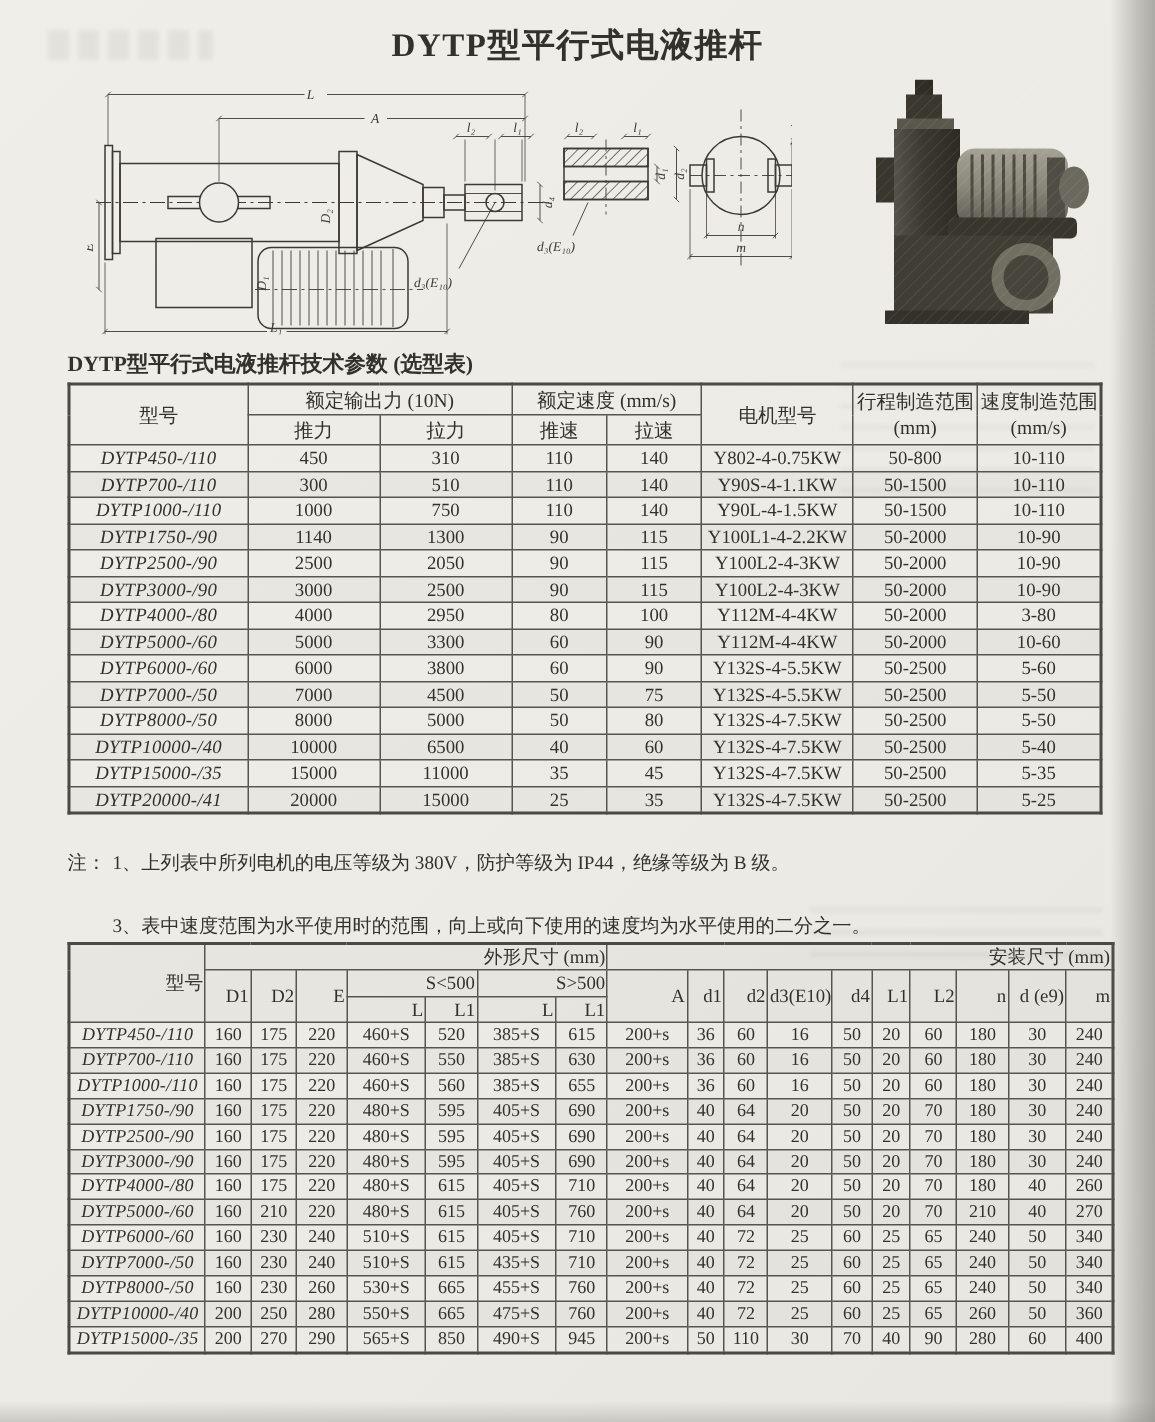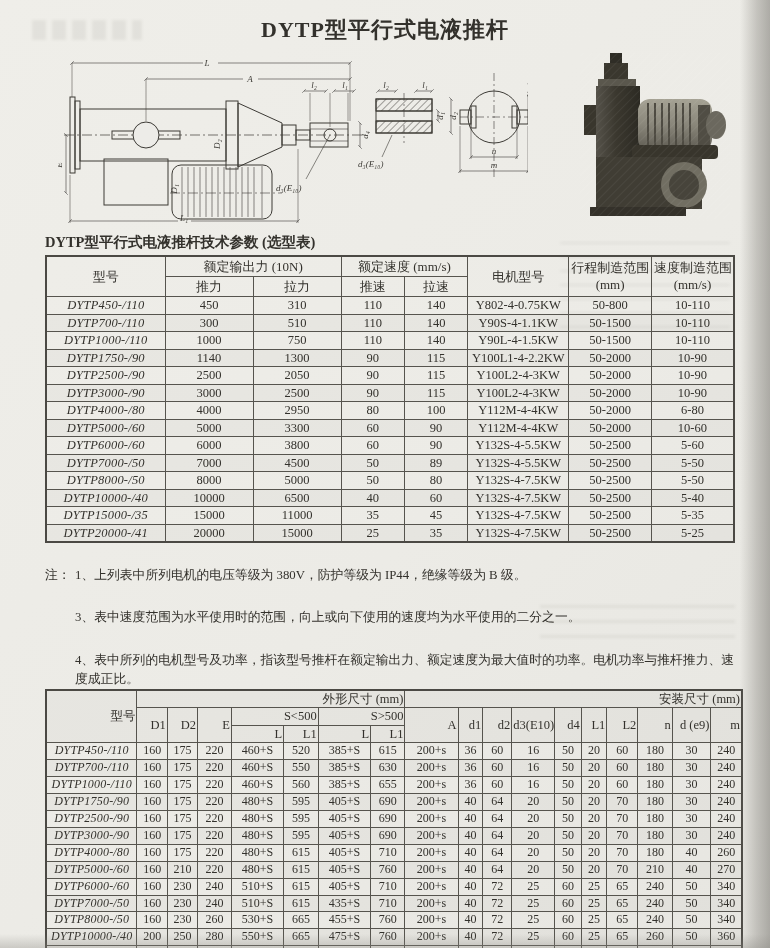--- a/index.html
+++ b/index.html
@@ -338,21 +338,21 @@
           <td>10-90</td>
         </tr>
         <tr>
           <td class="model">DYTP4000-/80</td>
           <td>4000</td>
           <td>2950</td>
           <td>80</td>
           <td>100</td>
           <td>Y112M-4-4KW</td>
           <td>50-2000</td>
-          <td>6-80</td>
+          <td>3-80</td>
         </tr>
         <tr>
           <td class="model">DYTP5000-/60</td>
           <td>5000</td>
           <td>3300</td>
           <td>60</td>
           <td>90</td>
           <td>Y112M-4-4KW</td>
           <td>50-2000</td>
           <td>10-60</td>
@@ -365,21 +365,21 @@
           <td>90</td>
           <td>Y132S-4-5.5KW</td>
           <td>50-2500</td>
           <td>5-60</td>
         </tr>
         <tr>
           <td class="model">DYTP7000-/50</td>
           <td>7000</td>
           <td>4500</td>
           <td>50</td>
-          <td>89</td>
+          <td>75</td>
           <td>Y132S-4-5.5KW</td>
           <td>50-2500</td>
           <td>5-50</td>
         </tr>
         <tr>
           <td class="model">DYTP8000-/50</td>
           <td>8000</td>
           <td>5000</td>
           <td>50</td>
           <td>80</td>
@@ -417,21 +417,20 @@
           <td>50-2500</td>
           <td>5-25</td>
         </tr>
       </tbody>
   </table>
 
   <div class="notes">
     <span class="prefix">注：</span>
     <div class="item">1、上列表中所列电机的电压等级为 380V，防护等级为 IP44，绝缘等级为 B 级。</div>
     <div class="item">3、表中速度范围为水平使用时的范围，向上或向下使用的速度均为水平使用的二分之一。</div>
-    <div class="item">4、表中所列的电机型号及功率，指该型号推杆在额定输出力、额定速度为最大值时的功率。电机功率与推杆推力、速度成正比。</div>
   </div>
 
 
   <table class="t2">
     <colgroup>
       <col style="width:13.2%">
         <col style="width:4.4%">
         <col style="width:4.4%">
         <col style="width:4.9%">
       <col style="width:7.6%">

